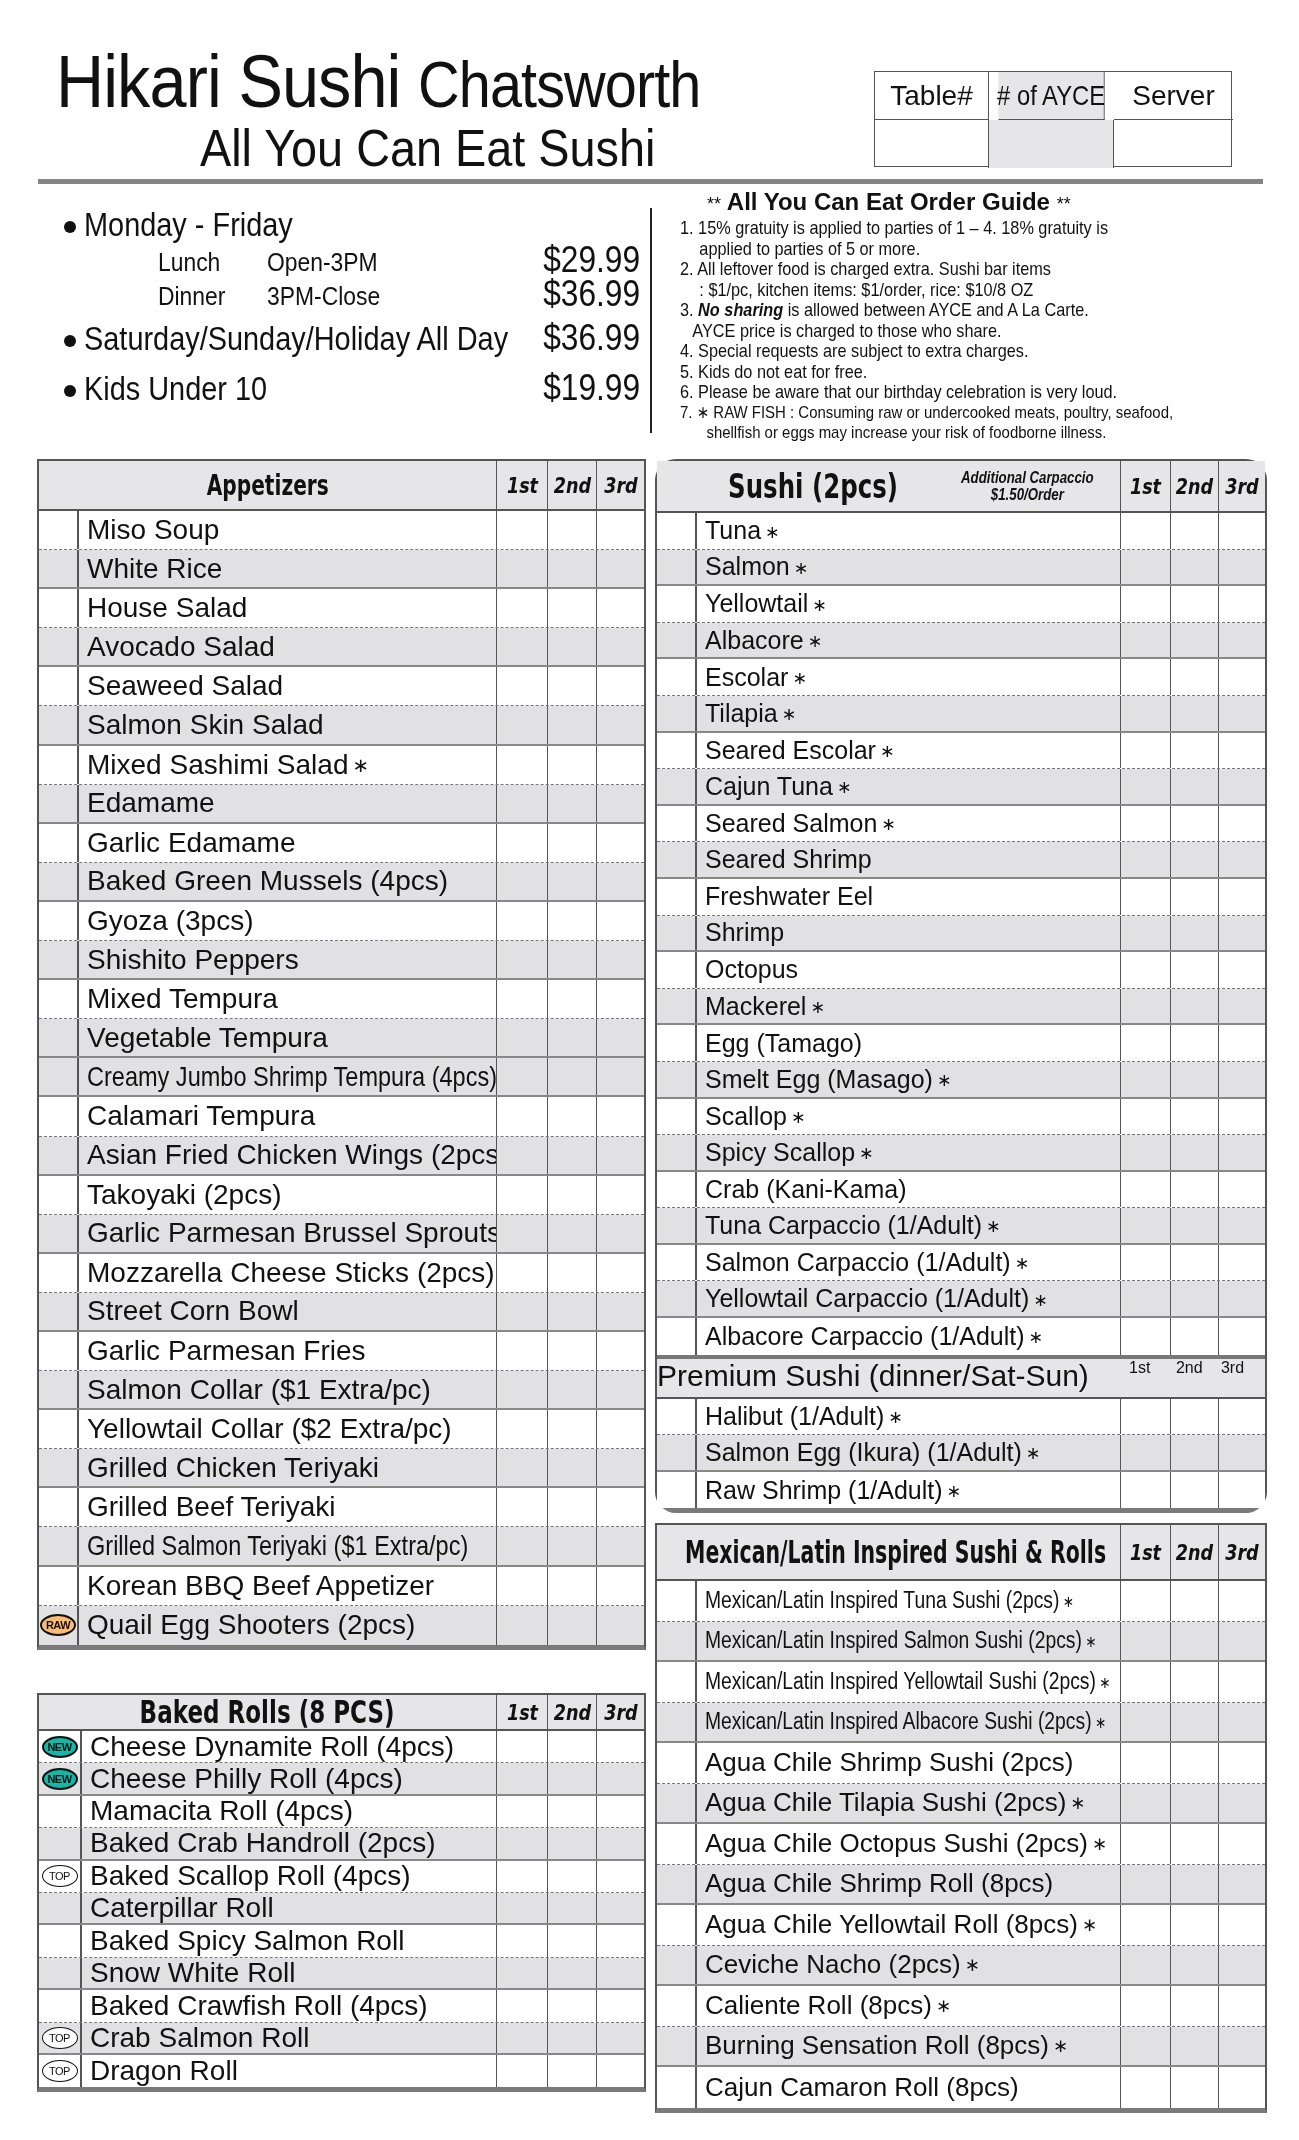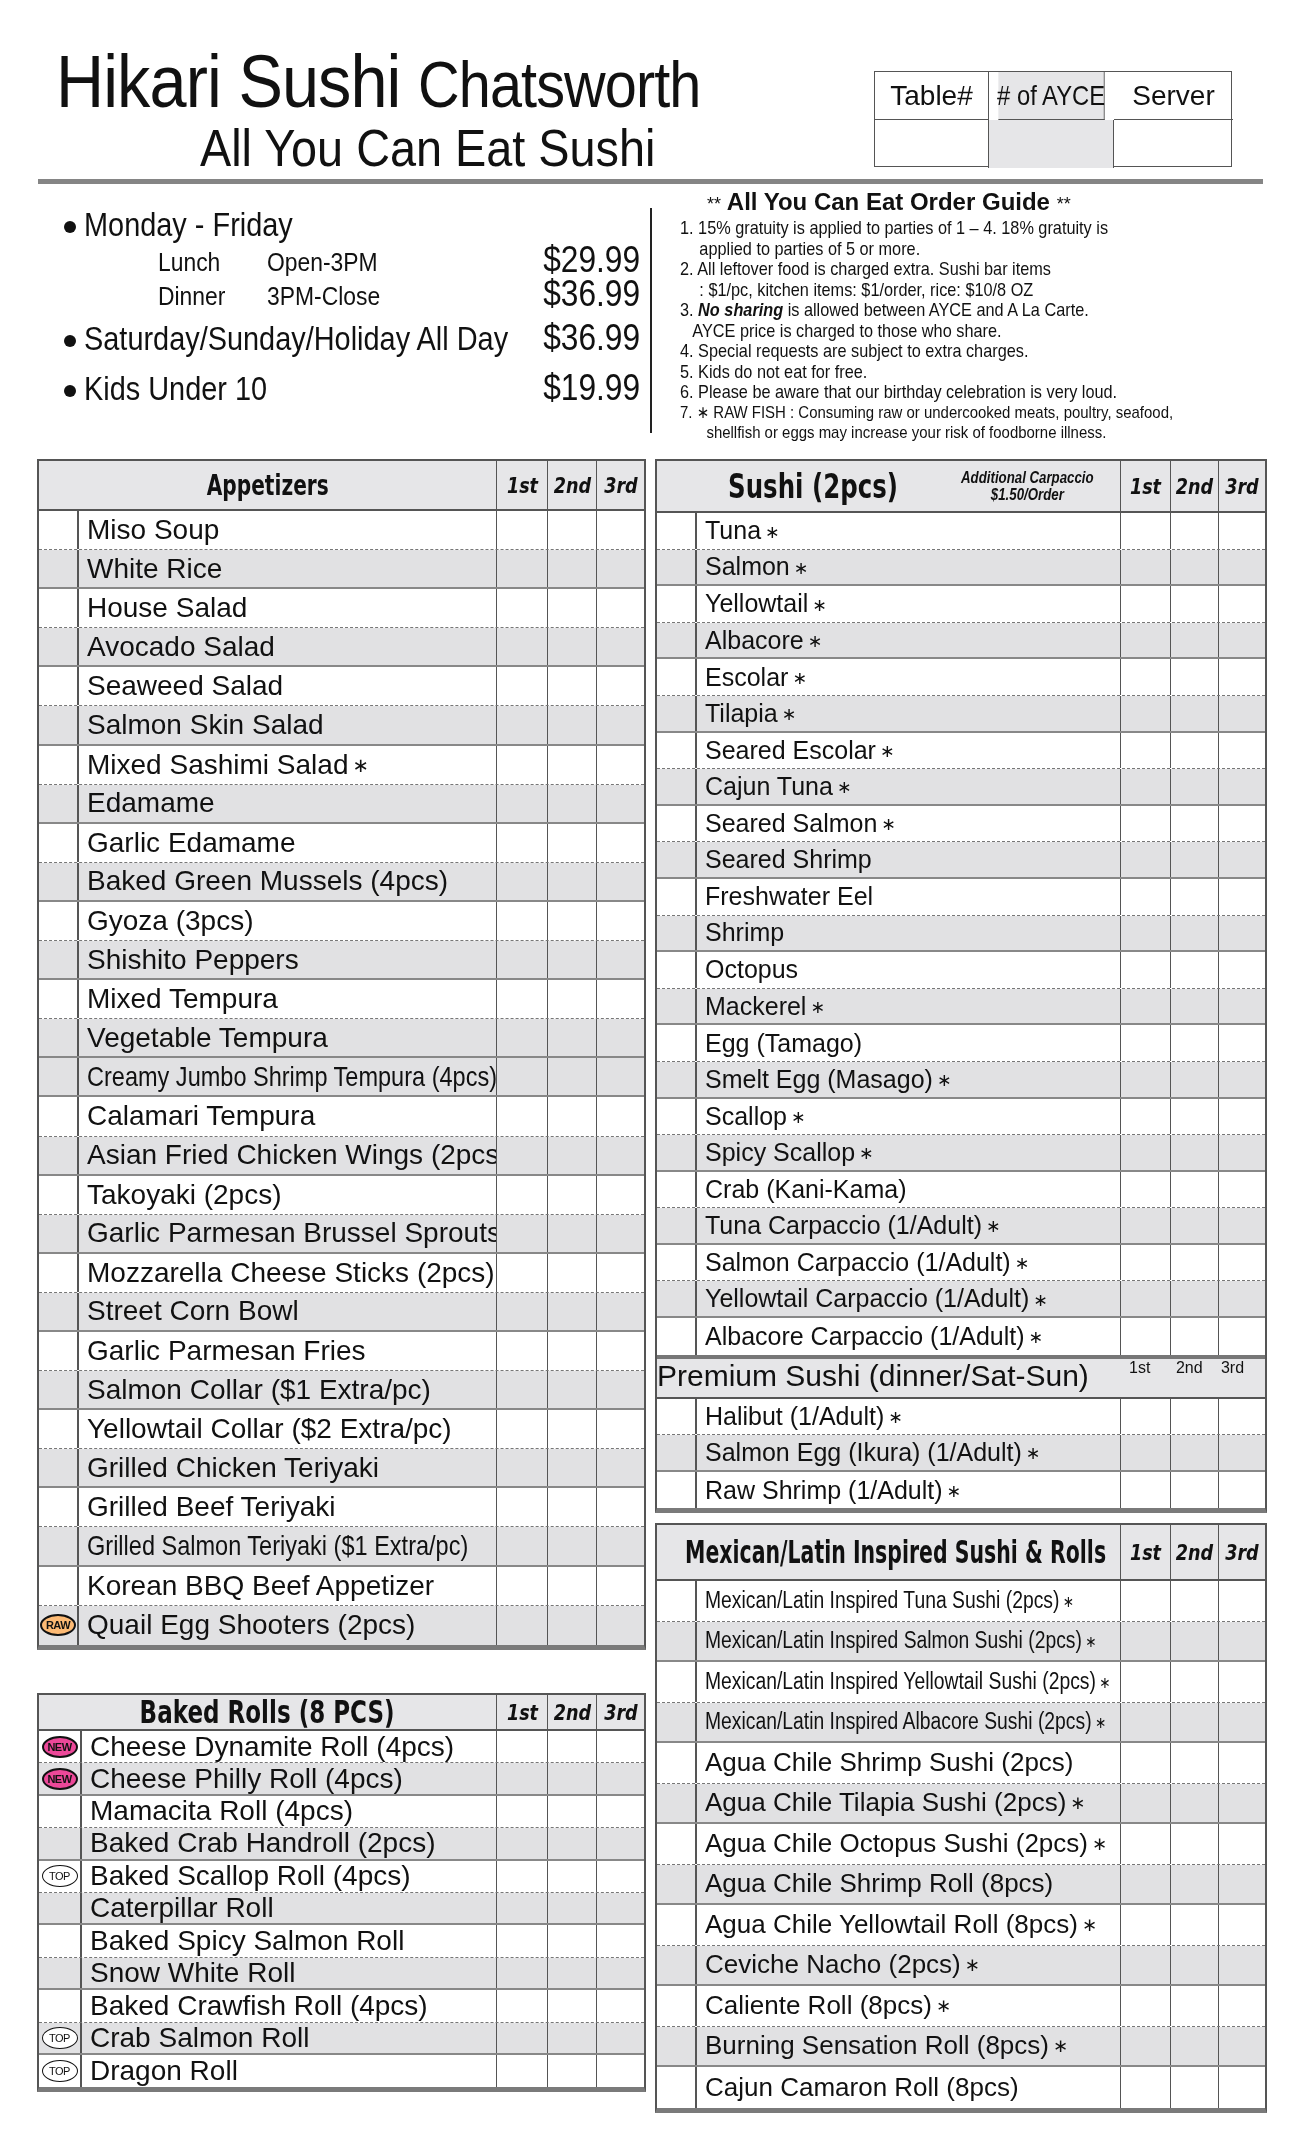--- a/index.html
+++ b/index.html
@@ -44,21 +44,21 @@
   .tbl .r.odd { background: #ffffff; border-bottom: 1.5px dashed #777; }
   .tbl .r.even { background: #e1e1e3; border-bottom: 2px solid #888; }
   .tbl .r:last-child { border-bottom: none; }
   .tbl .badge-col { flex: 0 0 auto; border-right: 2px solid #555; display: flex; align-items: center; justify-content: center; }
   .tbl .name { flex: 1; display: flex; align-items: center; padding-left: 8px; white-space: nowrap; overflow: hidden; }
   .tbl .name span { display: inline-block; transform-origin: left center; }
   .tbl .cell { flex: 0 0 auto; border-left: 1.5px solid #555; }
   .tbl .raw { font-size: 0.7em; vertical-align: 0.1em; margin-left: 4px; }
 
   .badge { display: inline-flex; align-items: center; justify-content: center; border: 1.5px solid #111; border-radius: 50%; font-family: "Liberation Sans", sans-serif; font-size: 11px; font-weight: bold; width: 36px; height: 22px; letter-spacing: -0.5px; }
-  .badge.new { border-width: 2.5px; background: #ec4899; }
+  .badge.new { border-width: 2.5px; background: #14b8a6; }
   .badge.top { font-weight: normal; background: #fff; }
   .badge.raw-b { border-width: 2.5px; background: #fdba74; }
 
   
   #apps { left: 37px; top: 459px; width: 609px; }
   #apps .hdr { height: 50px; }
   #apps .hname { font-size: 28px; padding-left: 0; }
   #apps .hcol.c1 { width: 51px; } #apps .hcol.c2 { width: 49px; } #apps .hcol.c3 { width: 48px; }
   #apps .r { height: 39.1px; }
   #apps .badge-col { width: 40px; }
@@ -69,21 +69,21 @@
   #baked { left: 37px; top: 1693px; width: 609px; }
   #baked .hdr { height: 36px; }
   #baked .hname { font-size: 32px; }
   #baked .hcol.c1 { width: 51px; } #baked .hcol.c2 { width: 49px; } #baked .hcol.c3 { width: 48px; }
   #baked .r { height: 32.4px; }
   #baked .badge-col { width: 43px; }
   #baked .name { font-size: 28px; }
   #baked .cell.c1 { width: 51px; } #baked .cell.c2 { width: 49px; } #baked .cell.c3 { width: 48px; }
 
   
-  #sushi { left: 655px; top: 459px; width: 612px; }
+  #sushi { left: 655px; top: 459px; width: 612px; border-radius: 21px; }
   #sushi .hdr { height: 52px; }
   #sushi .hname { font-size: 34px; justify-content: flex-start; padding-left: 38px; }
   #sushi .hname .note { display: flex; flex-direction: column; align-items: center; font-size: 17px; font-weight: bold; font-style: italic; line-height: 17px; margin-left: 30px; font-family: "Liberation Sans", sans-serif; transform: scaleX(0.78); transform-origin: left center; }
   #sushi .hcol.c1 { width: 50px; } #sushi .hcol.c2 { width: 48px; } #sushi .hcol.c3 { width: 47px; }
   #sushi .r { height: 36.6px; }
   #sushi .badge-col { width: 40px; }
   #sushi .name { font-size: 25px; }
   #sushi .cell.c1 { width: 50px; } #sushi .cell.c2 { width: 48px; } #sushi .cell.c3 { width: 47px; }
   #sushi .phdr { display: flex; height: 44px; background: #e6e6e8; border-top: 4px solid #777; border-bottom: 2px solid #555; }
   #sushi .phdr .hname { font-size: 30px; padding-left: 0; justify-content: center; }

